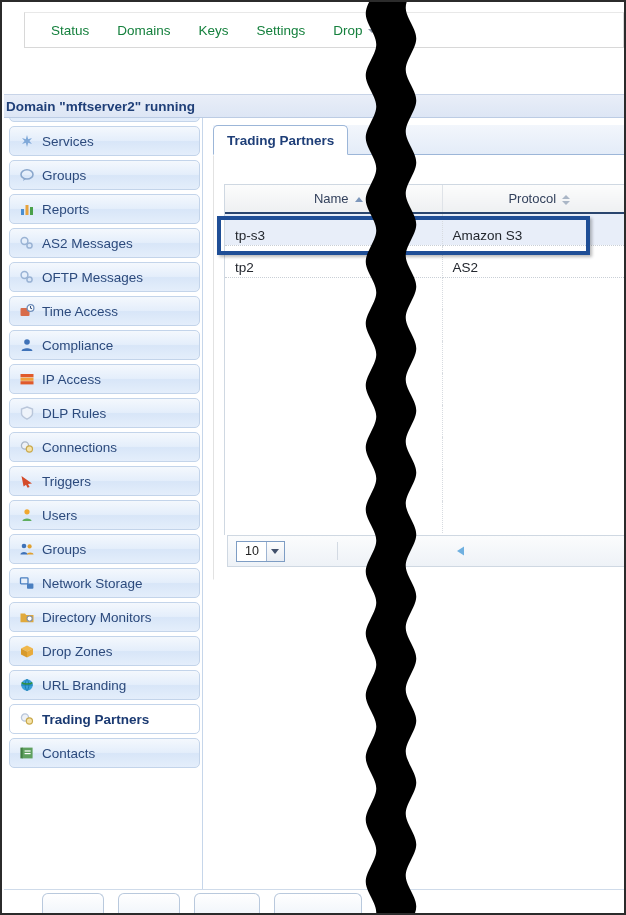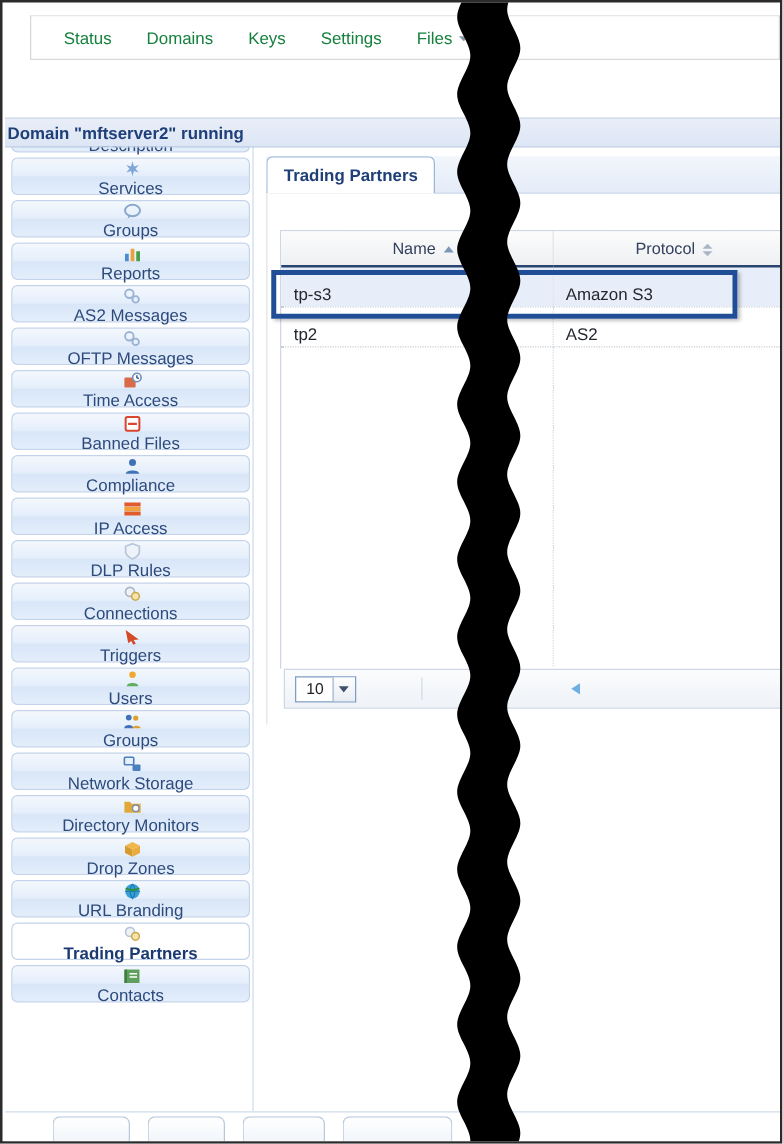--- a/index.html
+++ b/index.html
@@ -93,21 +93,20 @@
     position: relative;
     height: 30px;
     margin: 0 2px 4px 5px;
     border: 1px solid #c3d4ea;
     border-radius: 5px;
     background: linear-gradient(to bottom, #f4f8fd 0%, #e4eefb 48%, #d8e6f8 52%, #e4eefb 100%);
     display: flex;
     align-items: center;
     box-sizing: border-box;
     cursor: pointer;
-    flex-direction: column;
   }
   .nav-item.selected {
     background: #ffffff;
     border: 1px solid #c3d4ea;
   }
   .nav-item.selected .nav-label {
     font-weight: bold;
     color: #1b3a72;
   }
   .nav-label {
@@ -374,21 +373,21 @@
 </head>
 <body>
 
 <div id="screen">
 
   <div class="menubar" id="menubar">
       <div class="menu-item"><span>Status</span></div>
       <div class="menu-item"><span>Domains</span></div>
       <div class="menu-item"><span>Keys</span></div>
       <div class="menu-item"><span>Settings</span></div>
-      <div class="menu-item"><span>Files</span><span class="menu-caret"></span></div>
+      <div class="menu-item"><span>Drop</span><span class="menu-caret"></span></div>
     </div>
 
   <div class="domain-banner">
     <span class="domain-banner-text">Domain "mftserver2" running</span>
   </div>
 
   <div class="sidebar" id="sidebar">
       <div class="nav-item" style="margin-top: -14px;">
         <span class="nav-icon"><svg width="18" height="16" viewBox="0 0 18 16">
             <rect x="3" y="3" width="12" height="10" rx="2" fill="#5a7fb5"></rect>
@@ -430,27 +429,20 @@
           </svg></span>
         <span class="nav-label">OFTP Messages</span>
       </div>
       <div class="nav-item">
         <span class="nav-icon"><svg width="18" height="16" viewBox="0 0 18 16">
             <rect x="2.5" y="5" width="9" height="8" rx="1" fill="#d86b4a"></rect>
             <circle cx="12.5" cy="5" r="3.4" fill="#fff" stroke="#6f8fbc" stroke-width="1.3"></circle>
             <path d="M12.5 3.1 L12.5 5 L14 5.9" stroke="#33507f" stroke-width="1.1" fill="none"></path>
           </svg></span>
         <span class="nav-label">Time Access</span>
-      </div>
-      <div class="nav-item">
-        <span class="nav-icon"><svg width="18" height="16" viewBox="0 0 18 16">
-            <rect x="3.5" y="2.5" width="11" height="11" rx="1.5" fill="#fff" stroke="#d9452f" stroke-width="1.6"></rect>
-            <rect x="5.5" y="7.2" width="7" height="1.8" fill="#d9452f"></rect>
-          </svg></span>
-        <span class="nav-label">Banned Files</span>
       </div>
       <div class="nav-item">
         <span class="nav-icon"><svg width="18" height="16" viewBox="0 0 18 16">
             <circle cx="9" cy="5" r="2.8" fill="#3f72b8"></circle>
             <path d="M3.6 14 C3.6 10.4 14.4 10.4 14.4 14 Z" fill="#3f72b8"></path>
           </svg></span>
         <span class="nav-label">Compliance</span>
       </div>
       <div class="nav-item">
         <span class="nav-icon"><svg width="18" height="16" viewBox="0 0 18 16">

